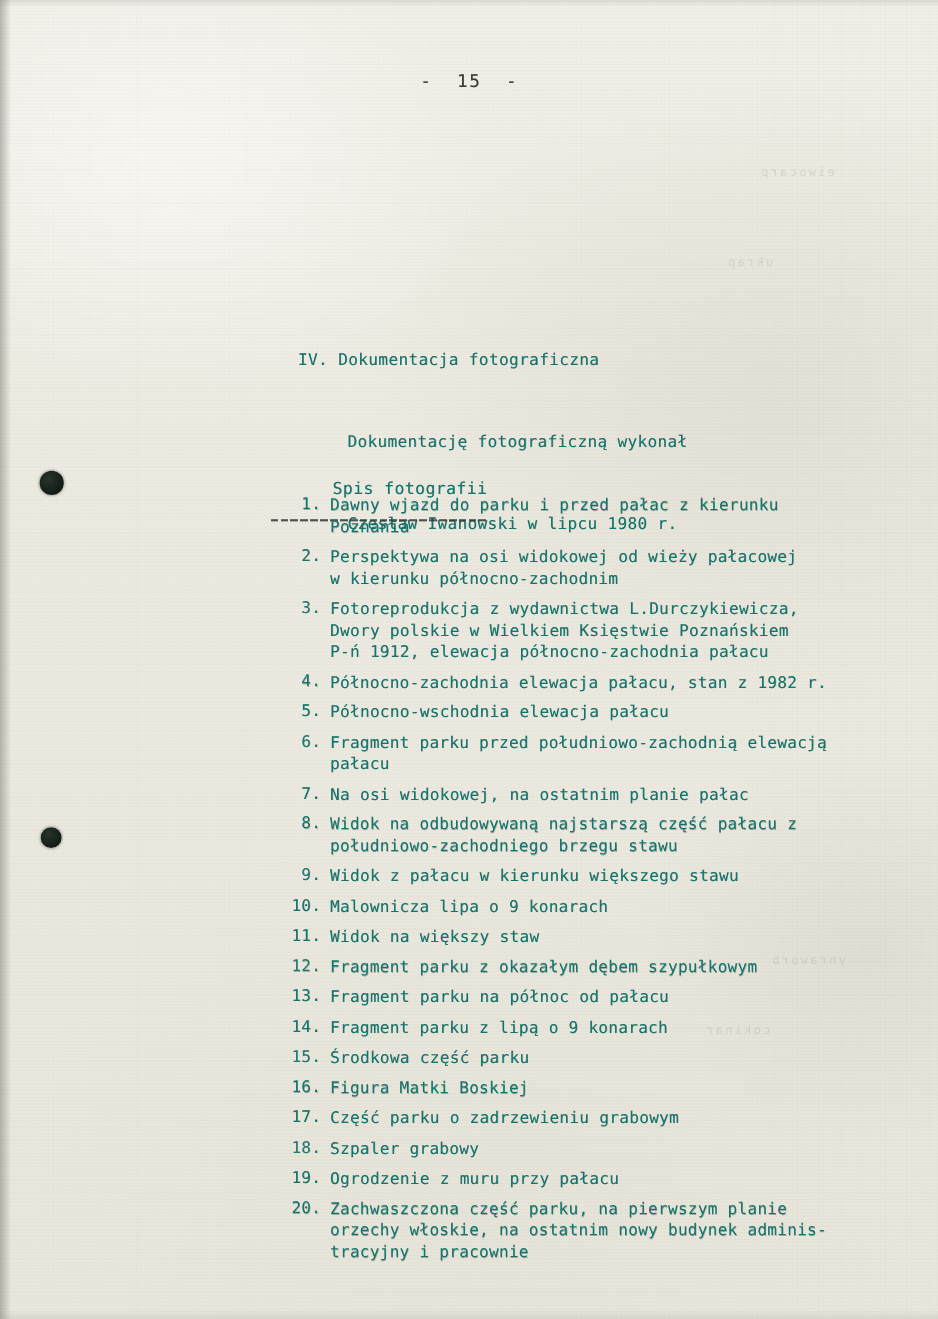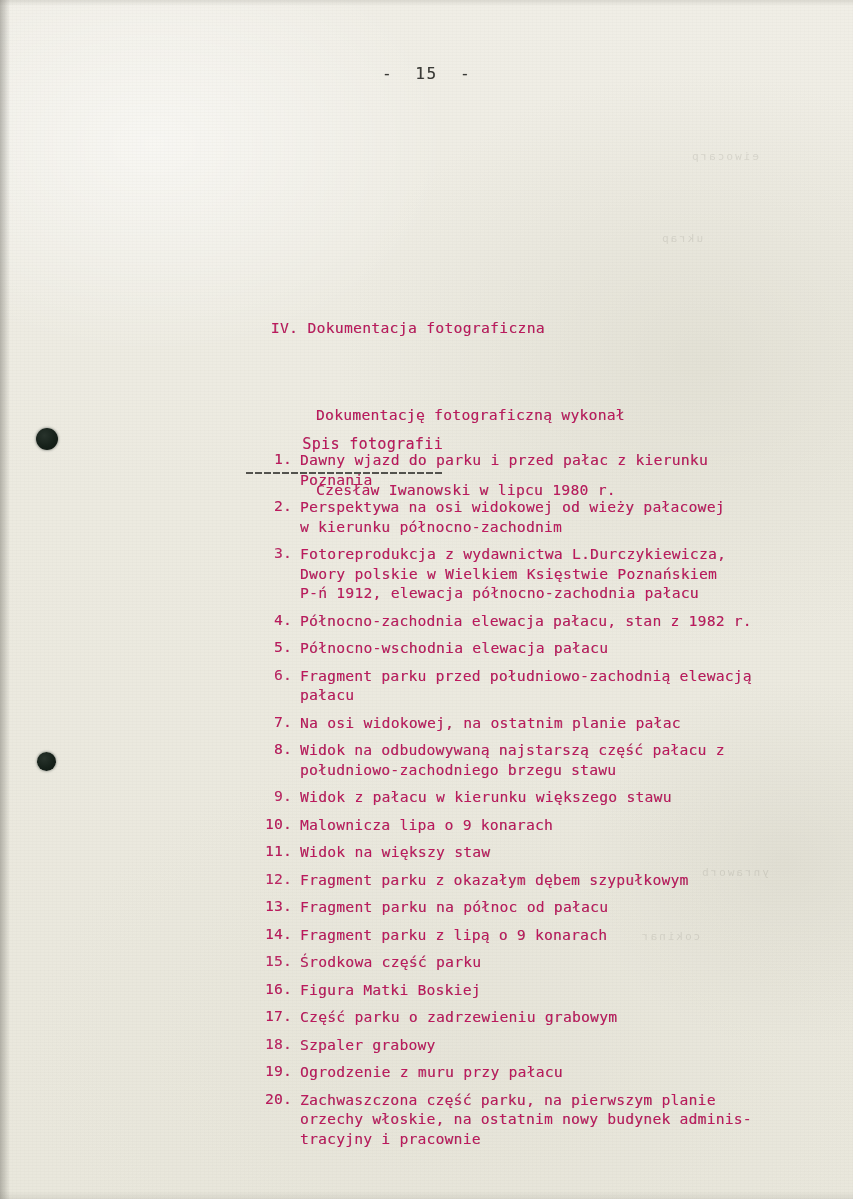--- a/index.html
+++ b/index.html
@@ -83,21 +83,21 @@
   
   .content {
     position: absolute;
     inset: 0;
     z-index: 3;
   }
 
   .typed {
     white-space: pre;
     font-family: "DejaVu Sans Mono", "Liberation Mono", monospace;
-    color: #be185d;
+    color: #0f766e;
     text-shadow: 0.35px 0.25px 0 rgba(60,60,56,0.38);
   }
 
   .page-number {
     position: absolute;
     top: 64px;
     left: 0;
     right: 0;
     text-align: center;
     font-size: 16px;
@@ -109,21 +109,21 @@
     position: absolute;
     left: 216px;
     top: 302px;
     font-size: 14.6px;
     letter-spacing: 0.35px;
   }
 
   .credit-block {
     position: absolute;
     left: 316px;
-    top: 352px;
+    top: 339px;
     font-size: 14.6px;
     letter-spacing: 0.3px;
     line-height: 25px;
   }
 
   .list-heading {
     position: absolute;
     left: 246px;
     top: 417px;
     font-size: 15px;

